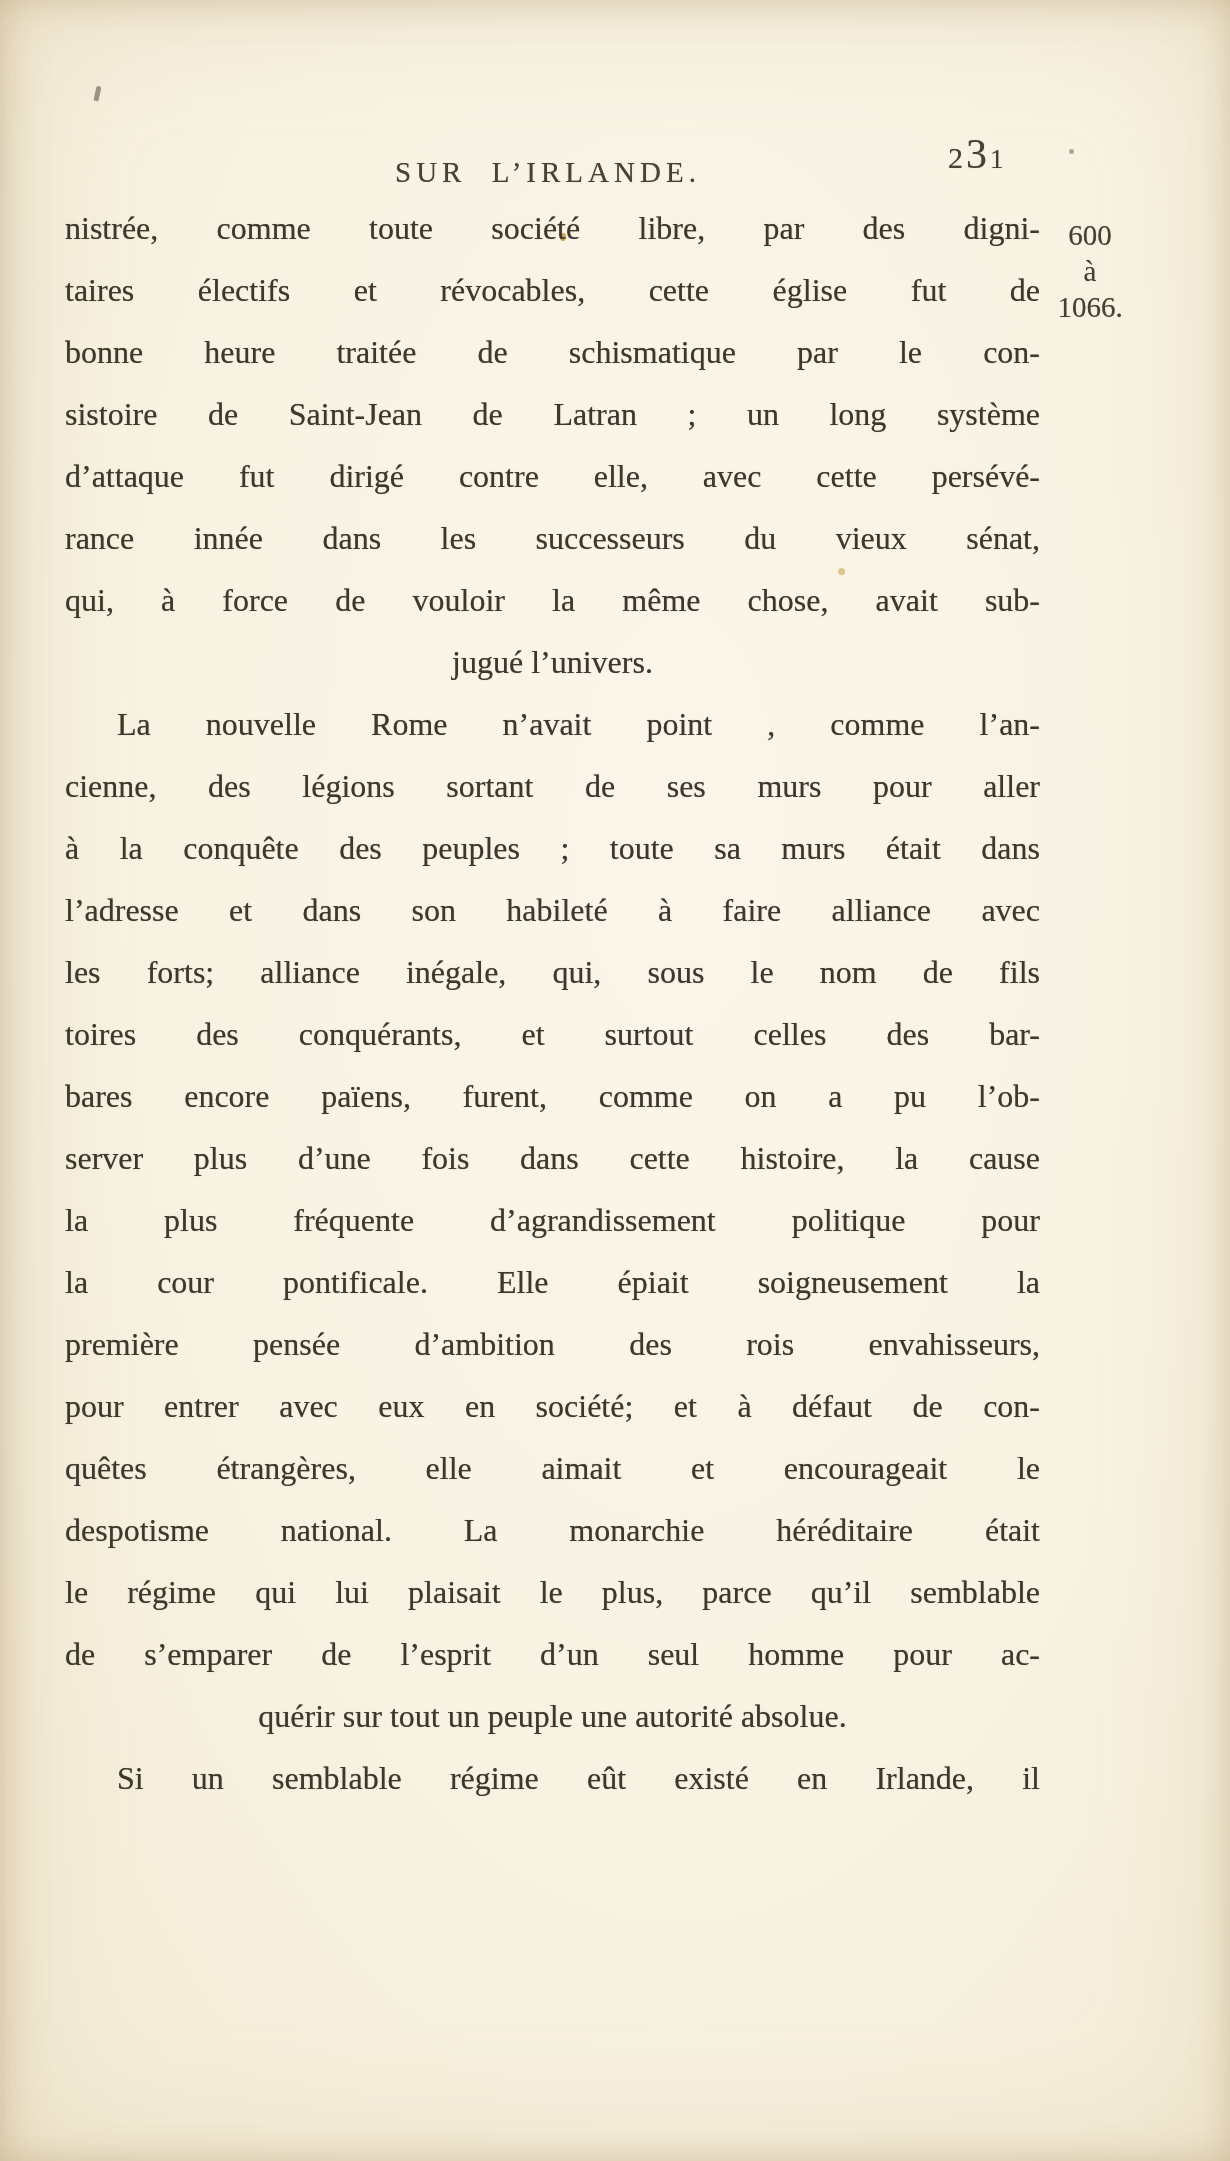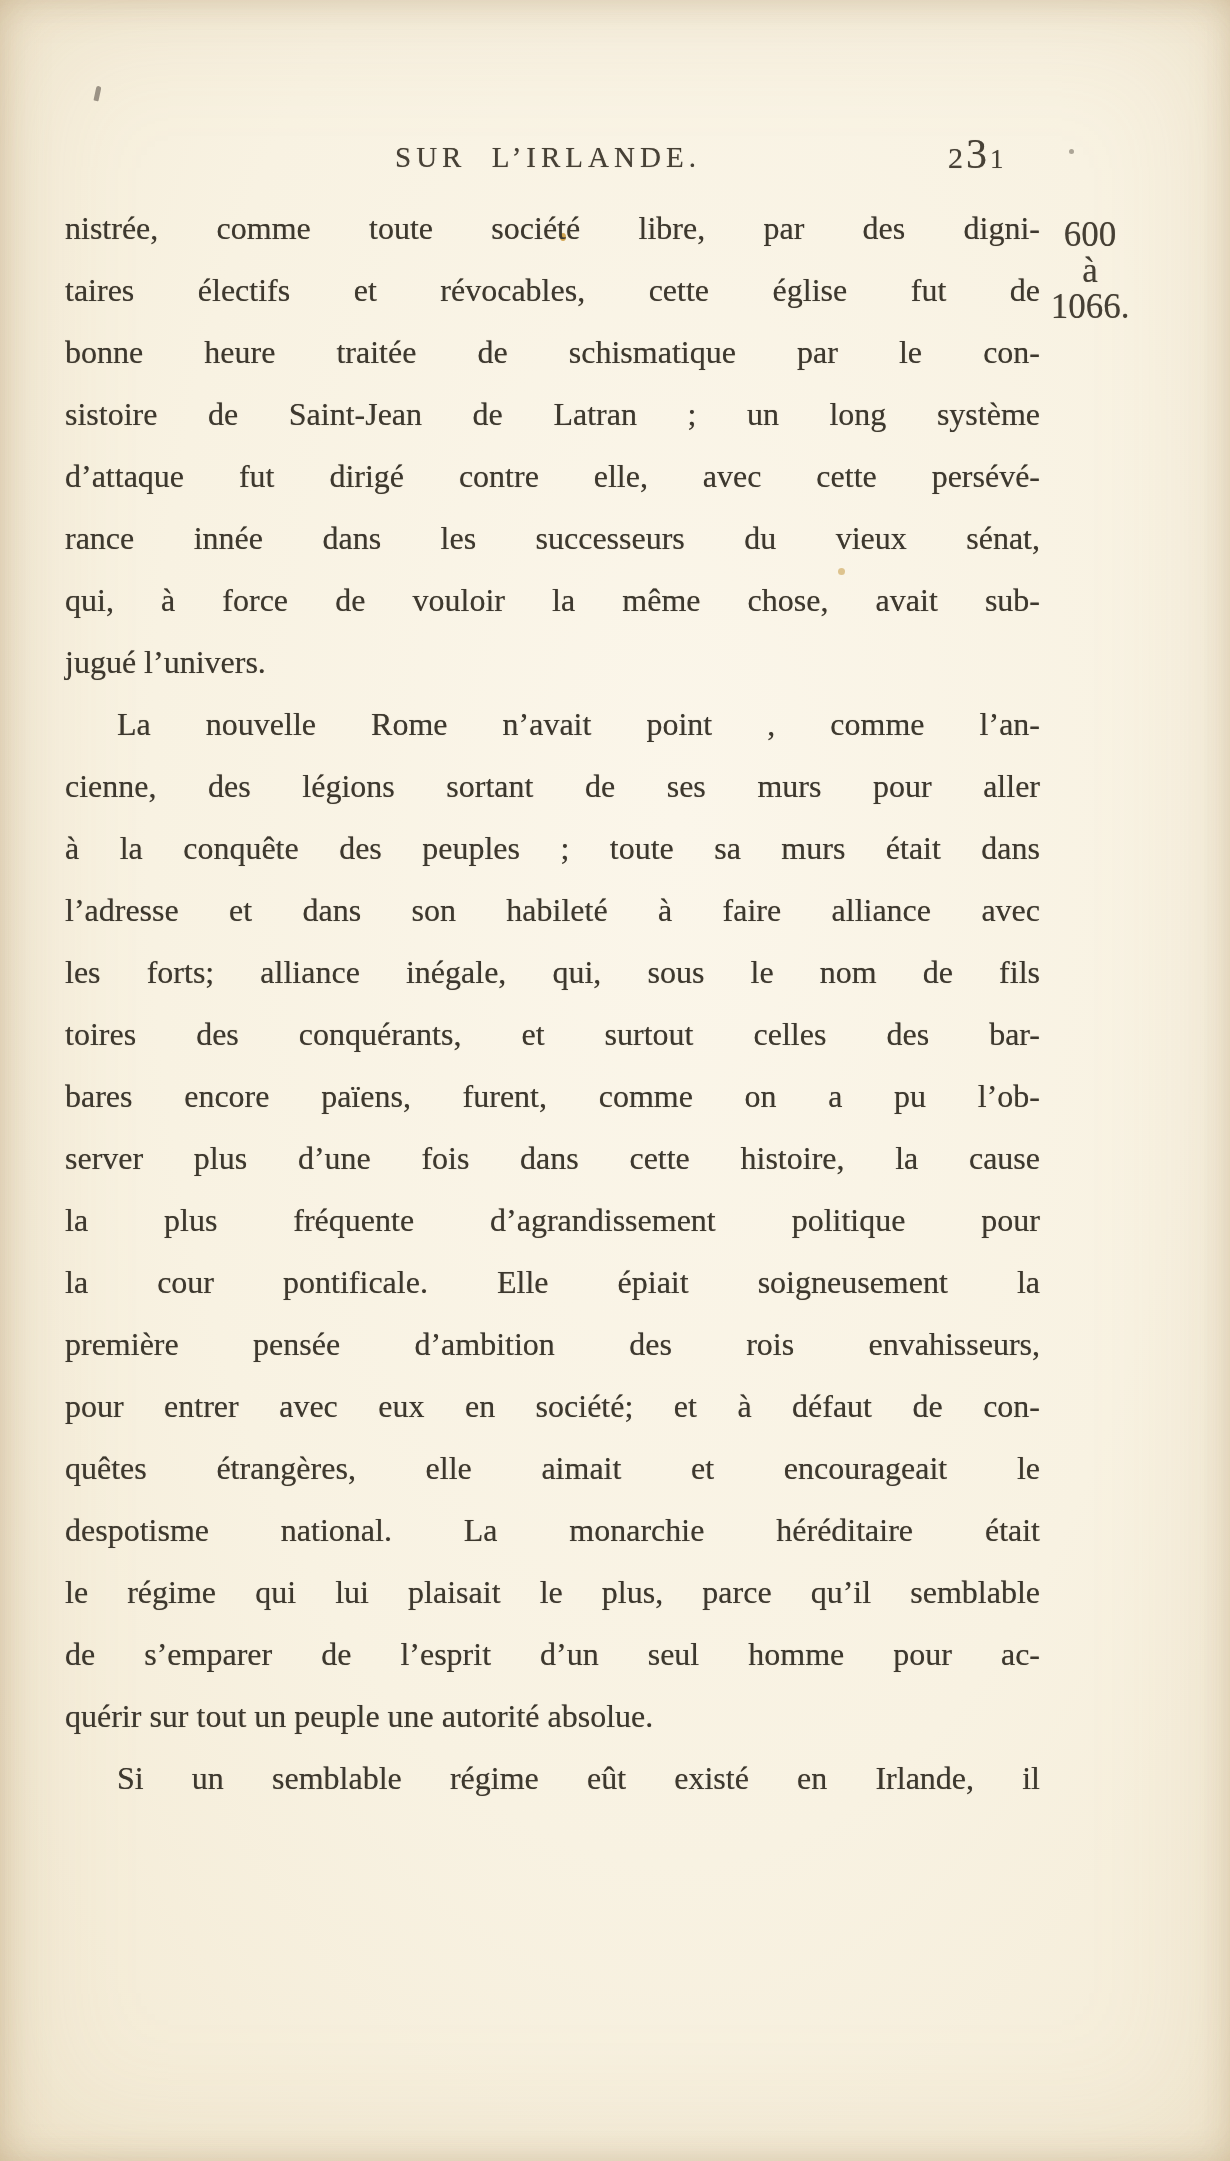--- a/index.html
+++ b/index.html
@@ -22,21 +22,21 @@
       inset 0 0 140px rgba(190,160,110,.20),
       inset 22px 0 50px -22px rgba(170,140,95,.30),
       inset -18px 0 45px -22px rgba(170,140,95,.22),
       inset 0 18px 45px -22px rgba(170,140,95,.25),
       inset 0 -14px 40px -18px rgba(170,140,95,.22);
     color:var(--ink);
   }
 
   
   .running-title{
-    position:absolute;left:395px;top:141px;
+    position:absolute;left:395px;top:156px;
     font-size:29px;letter-spacing:5px;word-spacing:13px;
     color:#474136;
     text-shadow:0 0 .7px rgba(60,50,40,.55);
     white-space:nowrap;
   }
   .page-number{
     position:absolute;left:948px;top:130px;
     display:flex;align-items:baseline;
     color:#474136;letter-spacing:3px;
     text-shadow:0 0 .7px rgba(60,50,40,.55);
@@ -49,33 +49,34 @@
   
   .text-block{
     position:absolute;left:65px;top:197px;width:975px;
     font-size:32px;
     color:var(--ink);
     text-shadow:0 0 .7px rgba(55,46,36,.6);
   }
   .line{
     height:62px;line-height:62px;
     white-space:nowrap;
+    text-align:center;
   }
   .line.j{
     white-space:normal;
     text-align:justify;
     text-align-last:justify;
   }
   .line.ind{text-indent:52px;}
 
   
   .margin-note{
     position:absolute;left:1028px;top:217px;width:124px;
     text-align:center;
-    font-size:35px;line-height:36px;
+    font-size:29px;line-height:36px;
     color:#453f34;
     text-shadow:0 0 .7px rgba(60,50,40,.5);
   }
 
   
   .stray-mark{
     position:absolute;left:95px;top:86px;
     width:5px;height:15px;
     background:#6b6258;border-radius:3px 3px 1px 1px;
     transform:rotate(12deg);

